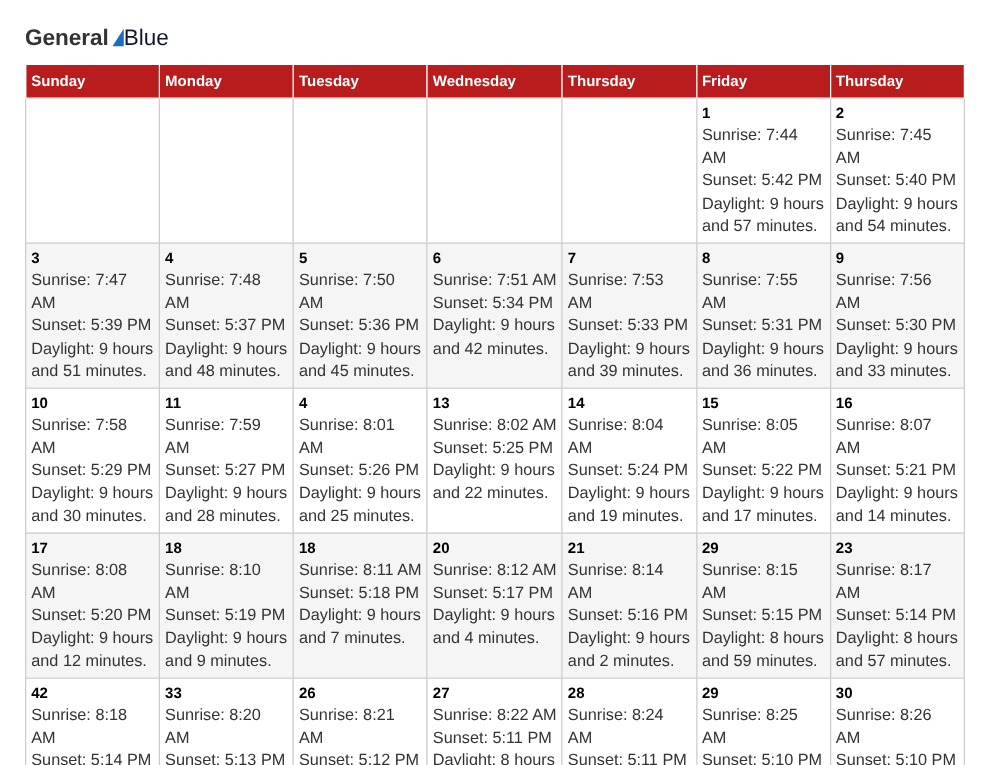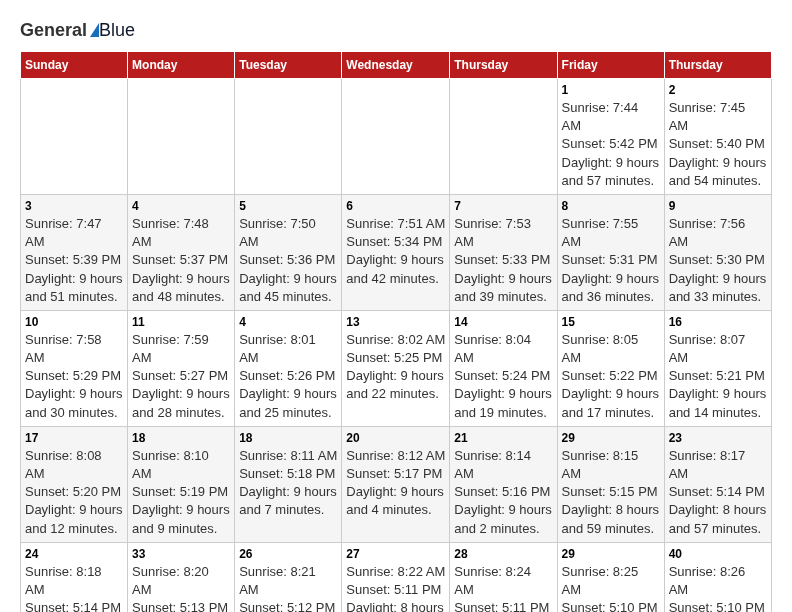--- a/index.html
+++ b/index.html
@@ -208,21 +208,21 @@
           <div class="day-num">29</div>
           <div class="day-info">Sunrise: 8:15 AM<br>Sunset: 5:15 PM<br>Daylight: 8 hours and 59 minutes.</div>
         </td>
         <td>
           <div class="day-num">23</div>
           <div class="day-info">Sunrise: 8:17 AM<br>Sunset: 5:14 PM<br>Daylight: 8 hours and 57 minutes.</div>
         </td>
       </tr>
       <tr>
         <td>
-          <div class="day-num">24</div>
+          <div class="day-num">42</div>
           <div class="day-info">Sunrise: 8:18 AM<br>Sunset: 5:14 PM<br>Daylight: 8 hours and 55 minutes.</div>
         </td>
         <td>
           <div class="day-num">33</div>
           <div class="day-info">Sunrise: 8:20 AM<br>Sunset: 5:13 PM<br>Daylight: 8 hours and 53 minutes.</div>
         </td>
         <td>
           <div class="day-num">26</div>
           <div class="day-info">Sunrise: 8:21 AM<br>Sunset: 5:12 PM<br>Daylight: 8 hours and 51 minutes.</div>
         </td>
@@ -232,18 +232,18 @@
         </td>
         <td>
           <div class="day-num">28</div>
           <div class="day-info">Sunrise: 8:24 AM<br>Sunset: 5:11 PM<br>Daylight: 8 hours and 47 minutes.</div>
         </td>
         <td>
           <div class="day-num">29</div>
           <div class="day-info">Sunrise: 8:25 AM<br>Sunset: 5:10 PM<br>Daylight: 8 hours and 45 minutes.</div>
         </td>
         <td>
-          <div class="day-num">40</div>
+          <div class="day-num">30</div>
           <div class="day-info">Sunrise: 8:26 AM<br>Sunset: 5:10 PM<br>Daylight: 8 hours and 43 minutes.</div>
         </td>
       </tr>
     </tbody>
 </table>
 
 </body></html>

